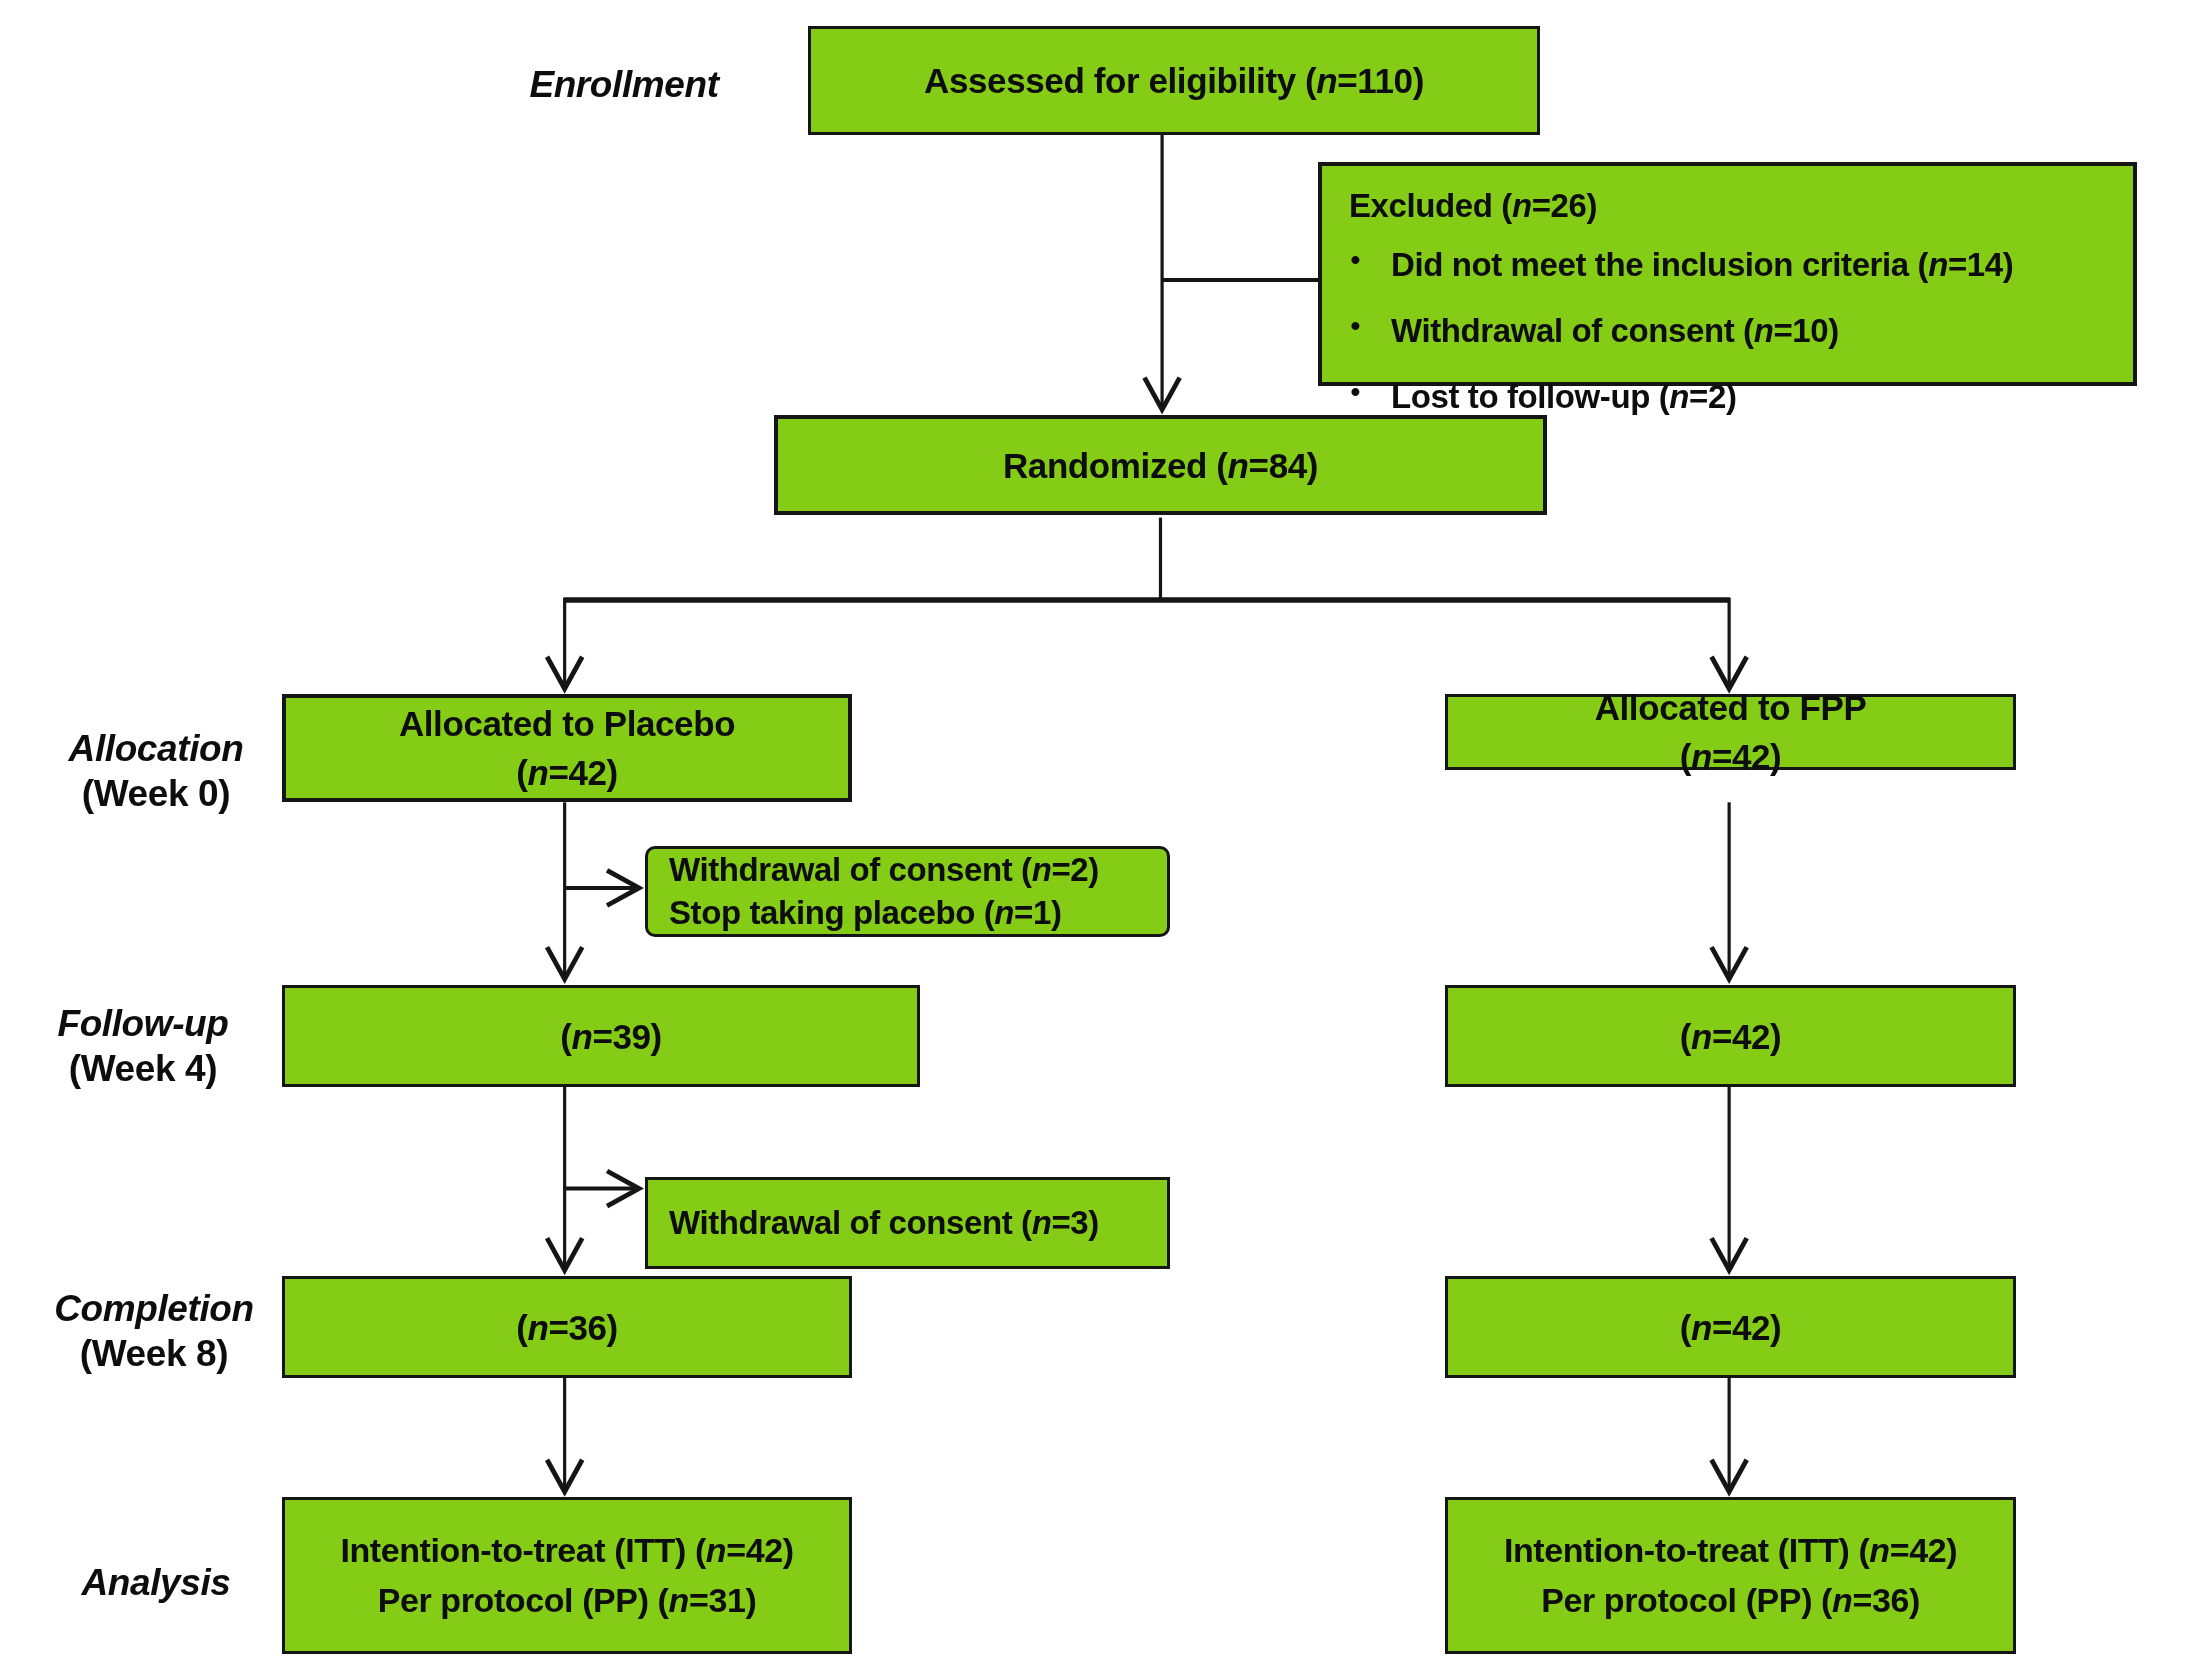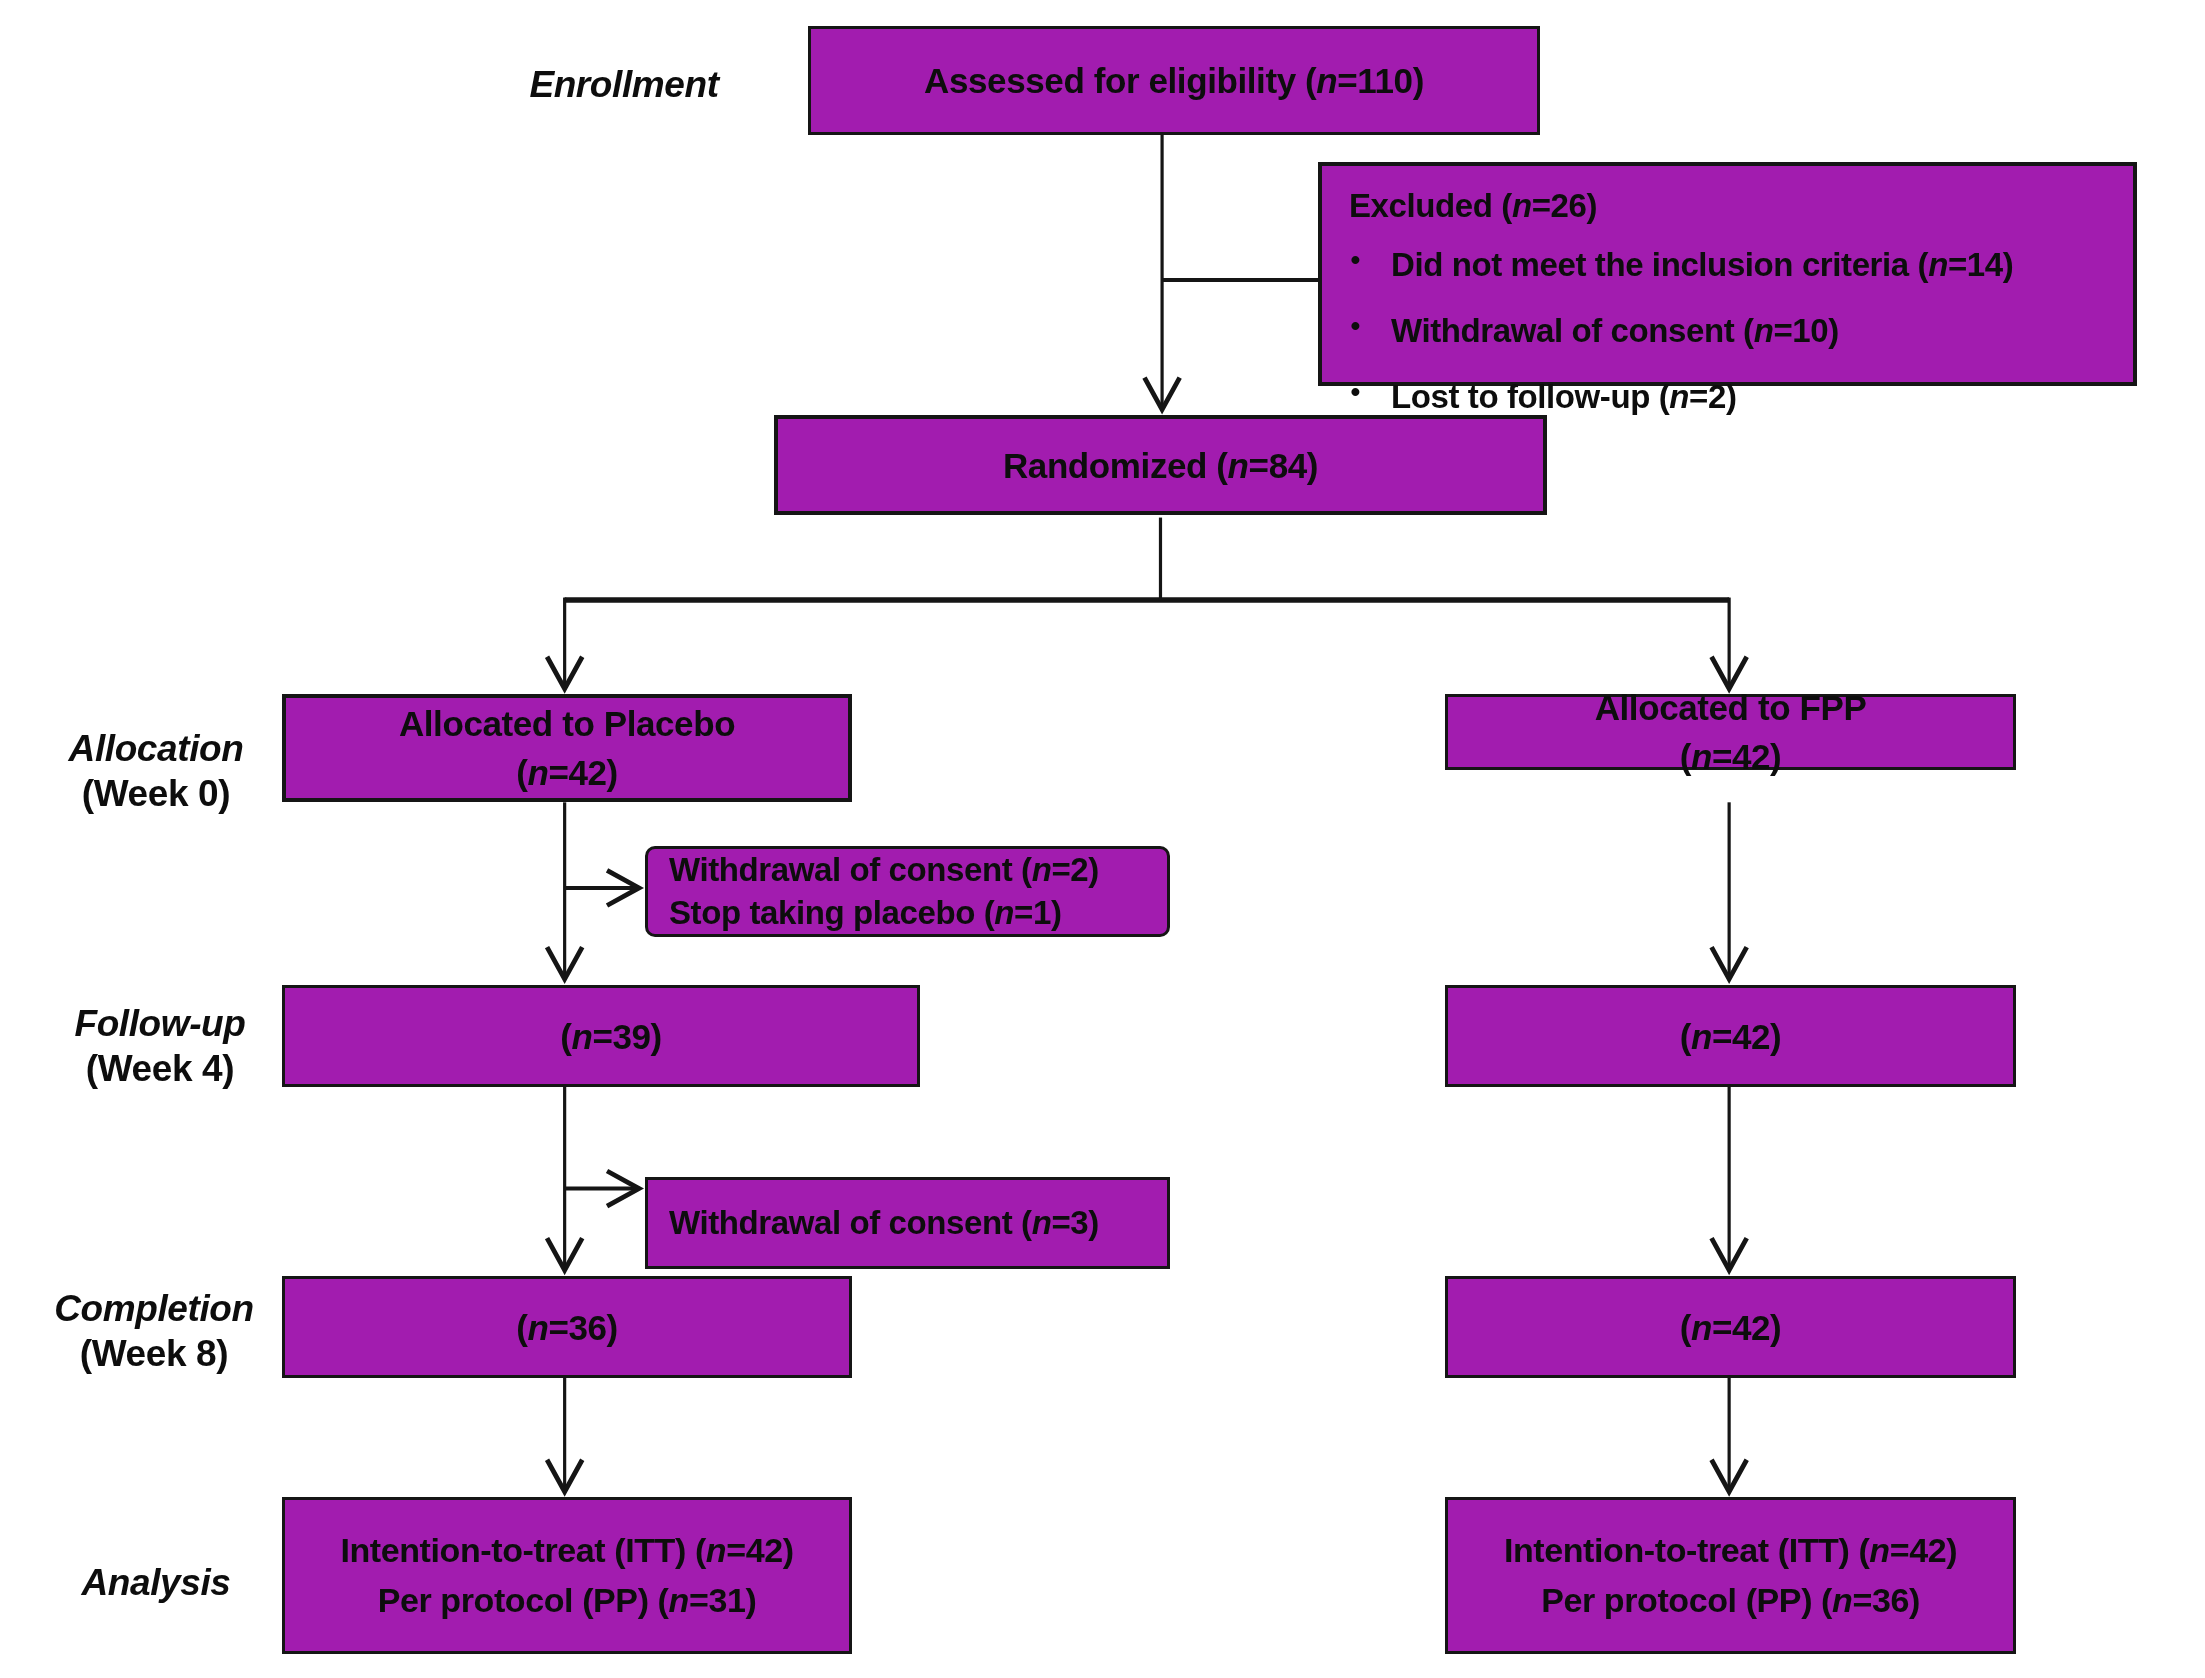--- a/index.html
+++ b/index.html
@@ -16,21 +16,21 @@
   .connectors {
     position: absolute;
     left: 0; top: 0;
     width: 2205px; height: 1679px;
     pointer-events: none;
   }
   .box {
     position: absolute;
     box-sizing: border-box;
     border: 3.2px solid #151515;
-    background: #a21caf;
+    background: #84cc16;
     display: flex;
     flex-direction: column;
     align-items: center;
     justify-content: center;
     font-weight: bold;
     font-size: 35px;
     line-height: 1.4;
     text-align: center;
     letter-spacing: -0.4px;
   }
@@ -76,21 +76,21 @@
     position: absolute;
     font-weight: bold;
     font-size: 37px;
     line-height: 1.22;
     text-align: center;
     letter-spacing: -0.4px;
   }
   .stage-label .t { font-style: italic; }
   #label-enrollment { left: 480px; top: 62px;   width: 288px; }
   #label-allocation { left: 16px;  top: 726px;  width: 280px; }
-  #label-followup   { left: 20px;  top: 1001px; width: 280px; }
+  #label-followup   { left: 3px;  top: 1001px; width: 280px; }
   #label-completion { left: 0px;   top: 1286px; width: 308px; }
   #label-analysis   { left: 24px;  top: 1560px; width: 264px; }
 </style>
 </head>
 <body>
 
 <div class="canvas">
 
   <svg class="connectors" viewBox="0 0 2757 2099" xmlns="http://www.w3.org/2000/svg">
     <defs>

